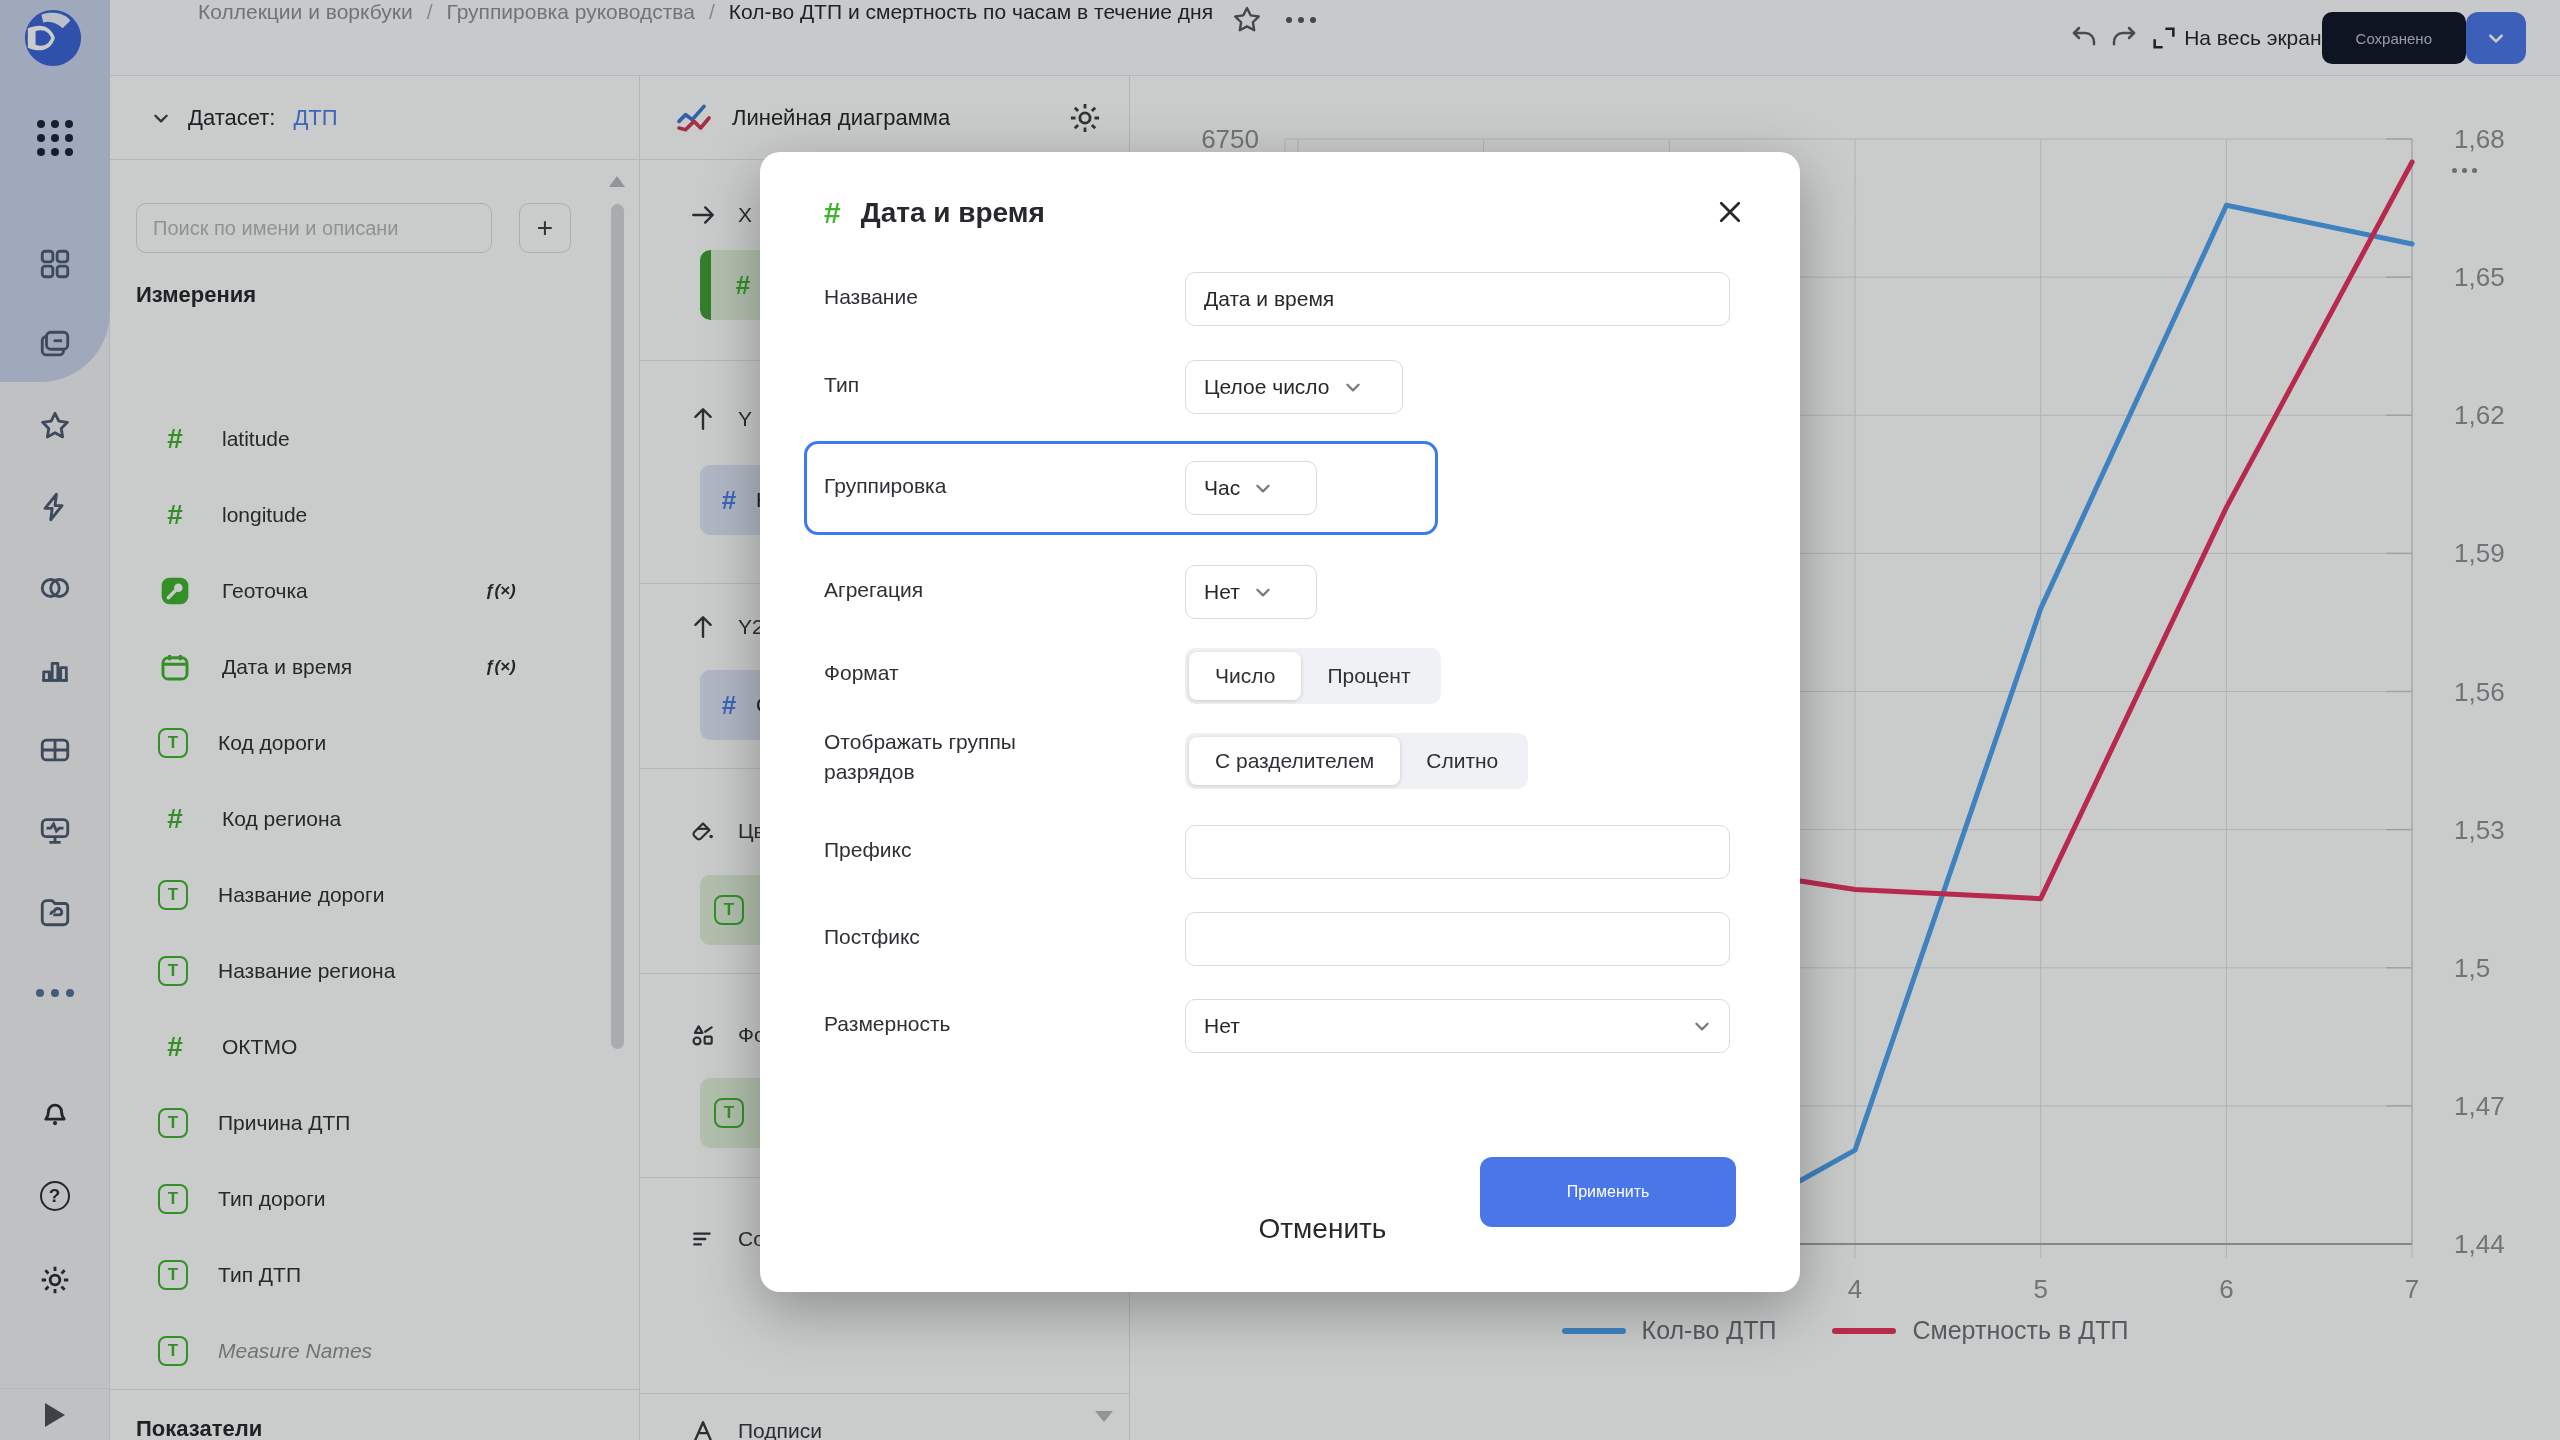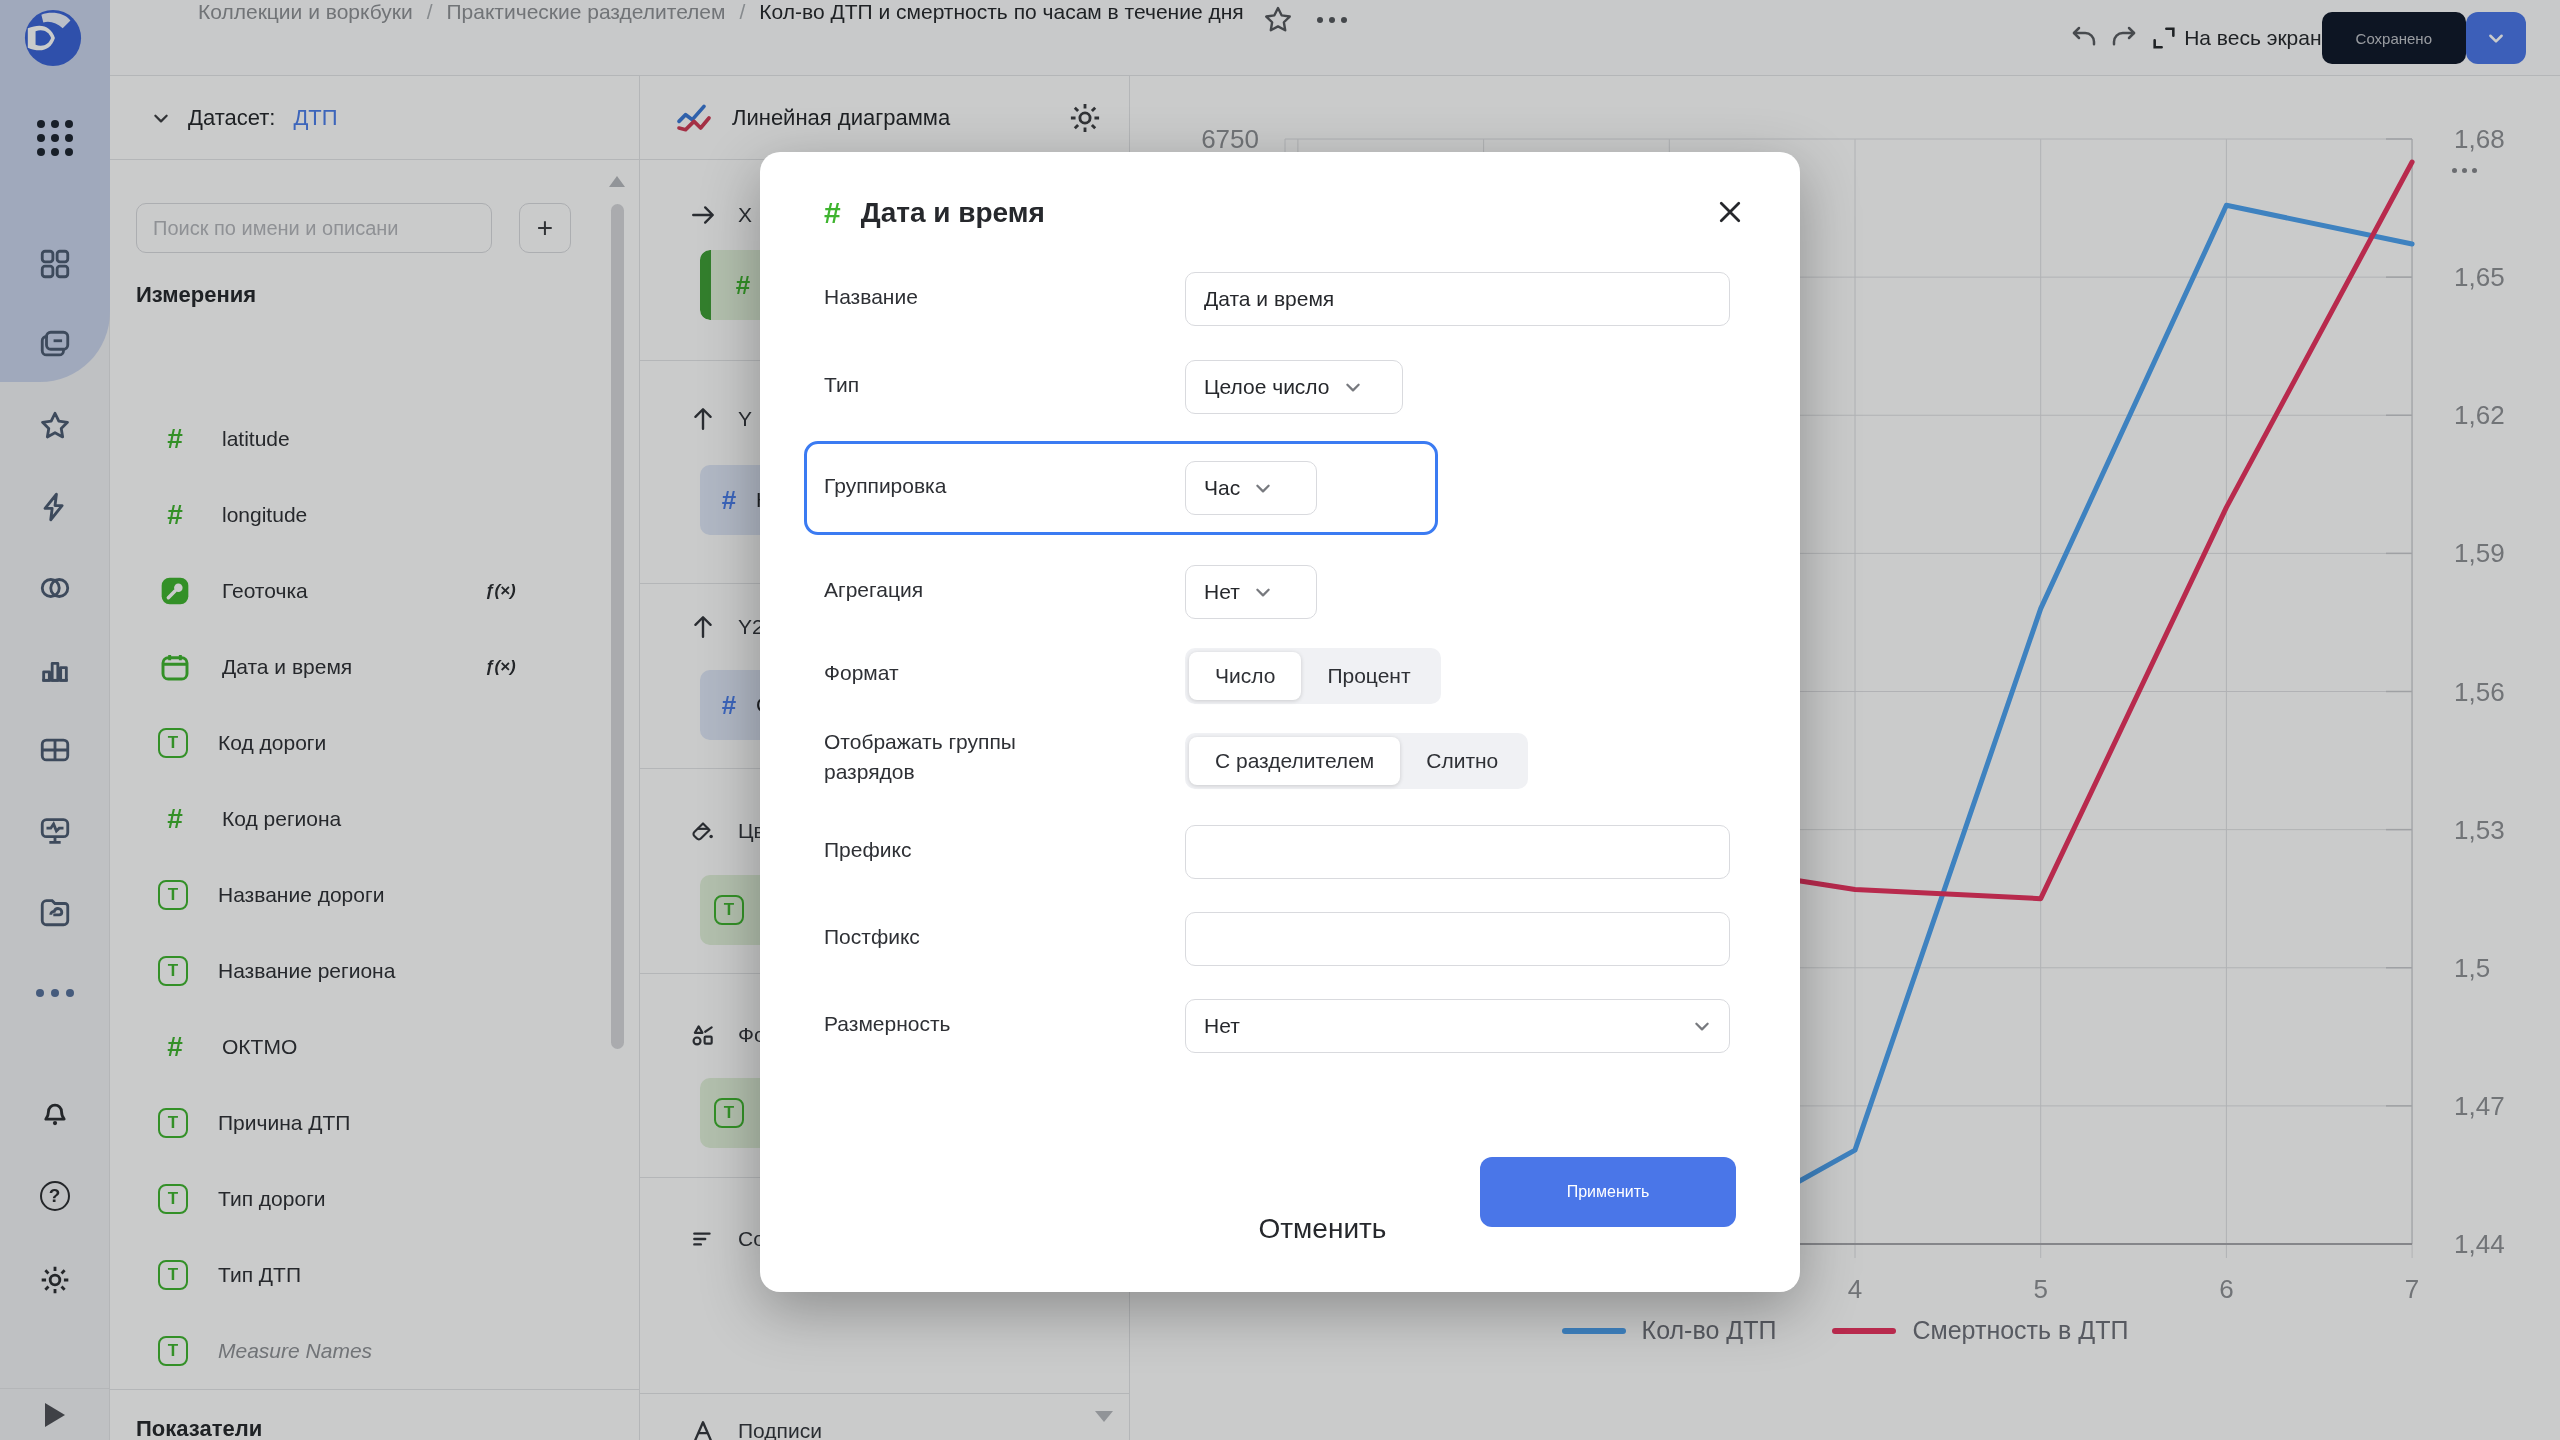--- a/index.html
+++ b/index.html
@@ -225,21 +225,21 @@
     </div>
     <div class="rail-bottom">
       <span class="play-tri"></span>
     </div>
   </div>
 
   <div class="topbar">
     <div class="crumbs">
       <span class="crumb">Коллекции и воркбуки</span>
       <span class="crumb-sep">/</span>
-      <span class="crumb">Практические разделителем</span>
+      <span class="crumb">Группировка руководства</span>
       <span class="crumb-sep">/</span>
       <span class="crumb current">Кол-во ДТП и смертность по часам в течение дня</span>
       <span class="tb-icon" style="position:static">
         <svg width="32" height="32" viewBox="0 0 24 24" fill="none" stroke="#55575c" stroke-width="1.8" stroke-linejoin="round">
             <path d="M12 3l2.7 5.5 6.1.9-4.4 4.3 1 6-5.4-2.9-5.4 2.9 1-6L3.2 9.4l6.1-.9z"></path>
           </svg>
       </span>
       <span class="tb-icon" style="position:static">
         <span class="dots3">
             <i></i>

